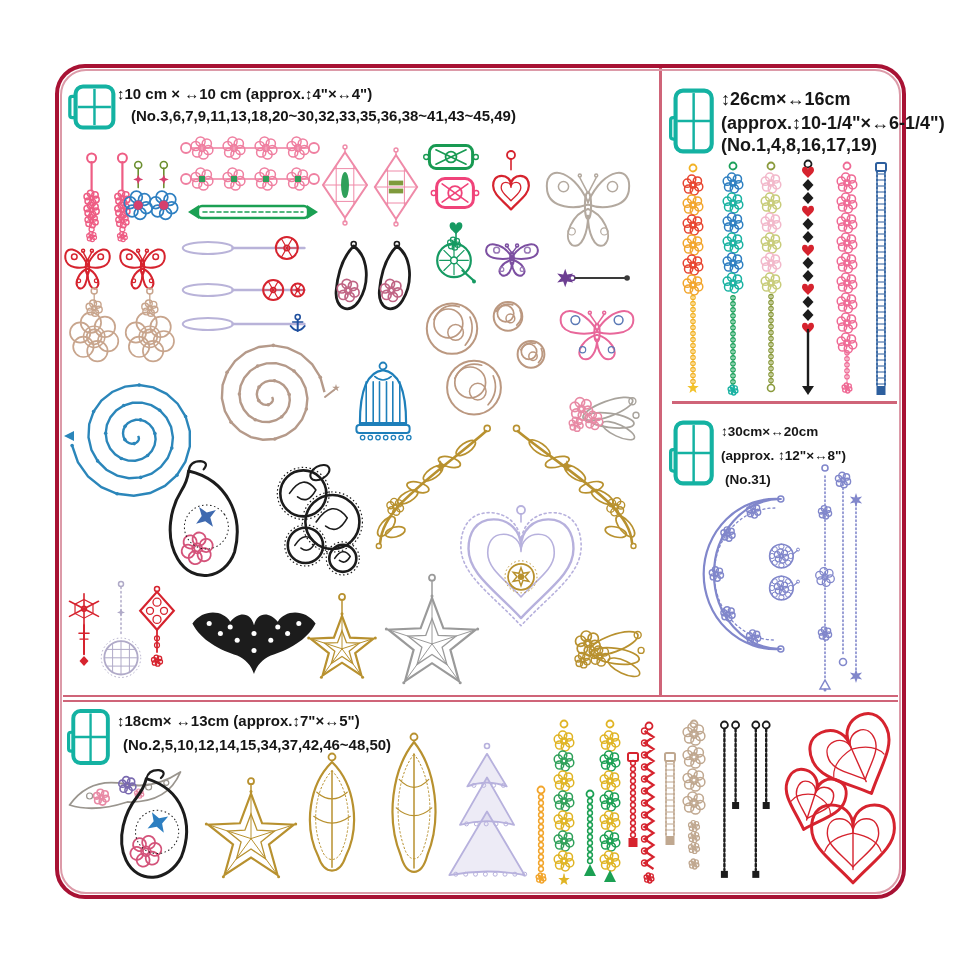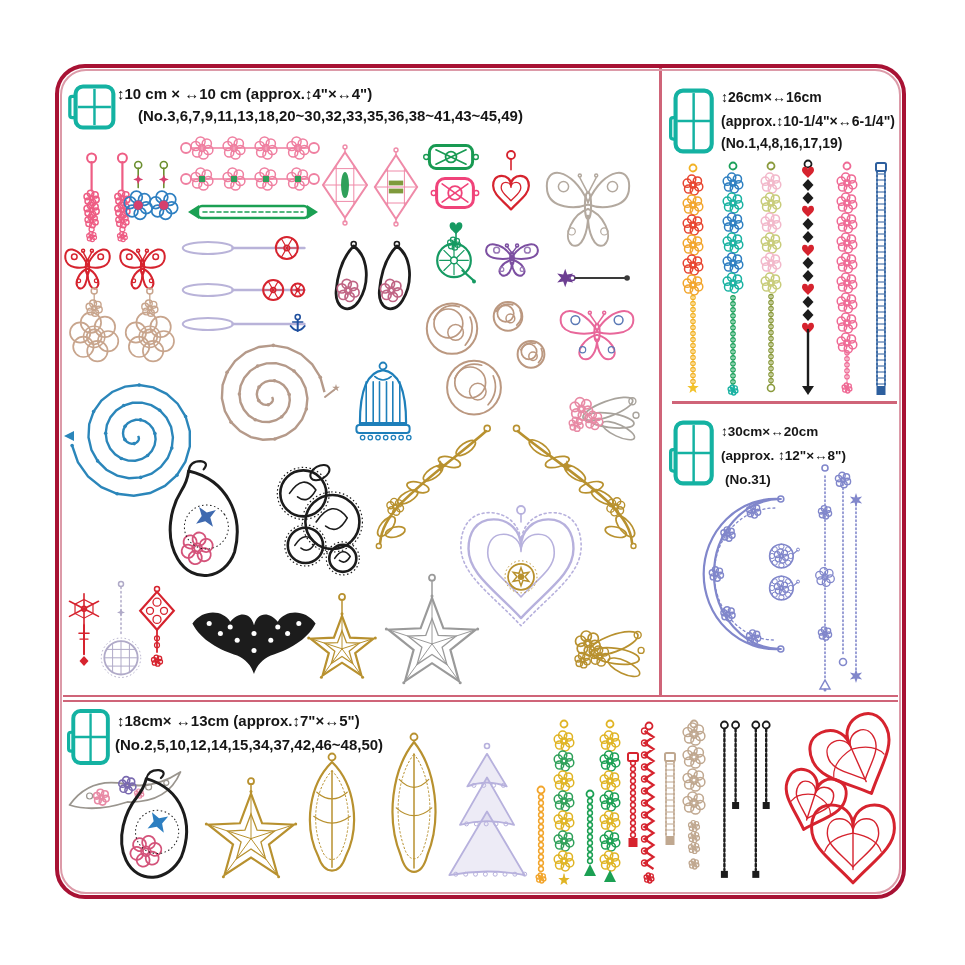--- a/index.html
+++ b/index.html
@@ -6,27 +6,27 @@
   #canvas{position:relative;width:965px;height:965px;background:#fff;font-family:"Liberation Sans",sans-serif;overflow:hidden;}
   #page{position:absolute;left:55px;top:64px;width:843px;height:827px;border:4px solid #a81234;border-radius:30px;background:#fff;}
   #page::after{content:"";position:absolute;inset:1px;border:2px solid #dc9aa8;border-radius:26px;pointer-events:none;}
   .divider-v{position:absolute;left:600px;top:0;width:3px;height:627px;background:#cf6478;}
   .divider-h-right{position:absolute;left:613px;top:333px;width:225px;height:3px;background:#cf6478;}
   .divider-h-main{position:absolute;left:4px;top:627px;right:4px;height:3px;border-top:2px solid #cf6478;border-bottom:2px solid #cf6478;background:#fff;}
   .header{position:absolute;z-index:3;}
   .header .hoop{position:absolute;left:0;top:0;display:block;}
   .hl{position:absolute;white-space:nowrap;font-weight:bold;color:#161616;}
   .s1{left:8px;top:16px;}  .s1 .hl{font-size:15px;}
-  .s1 .l1{left:50px;top:1px;} .s1 .l2{left:71px;top:23px;}
-  .s2{left:610px;top:18px;} .s2 .hl{font-size:14px;}
+  .s1 .l1{left:50px;top:1px;} .s1 .l2{left:64px;top:23px;}
+  .s2{left:610px;top:18px;} .s2 .hl{font-size:18px;}
   .s2 .l1{left:52px;top:3px;} .s2 .l2{left:52px;top:27px;} .s2 .l3{left:52px;top:49px;}
   .s3{left:610px;top:350px;} .s3 .hl{font-size:13.5px;}
   .s3 .l1{left:52px;top:6px;} .s3 .l2{left:52px;top:30px;} .s3 .l3{left:56px;top:54px;}
   .s4{left:8px;top:640px;} .s4 .hl{font-size:15px;}
-  .s4 .l1{left:50px;top:4px;} .s4 .l2{left:48px;top:28px;}
+  .s4 .l1{left:50px;top:4px;} .s4 .l2{left:56px;top:28px;}
   .hp{stroke:#14b2a2;fill:#ffffff;}
   #designs{position:absolute;inset:0;z-index:2;}
   .design{position:absolute;}
   .design svg{width:100%;height:100%;overflow:visible;display:block;}
 </style>
 </head>
 <body>
 
 <div id="canvas">
   <div id="page">

